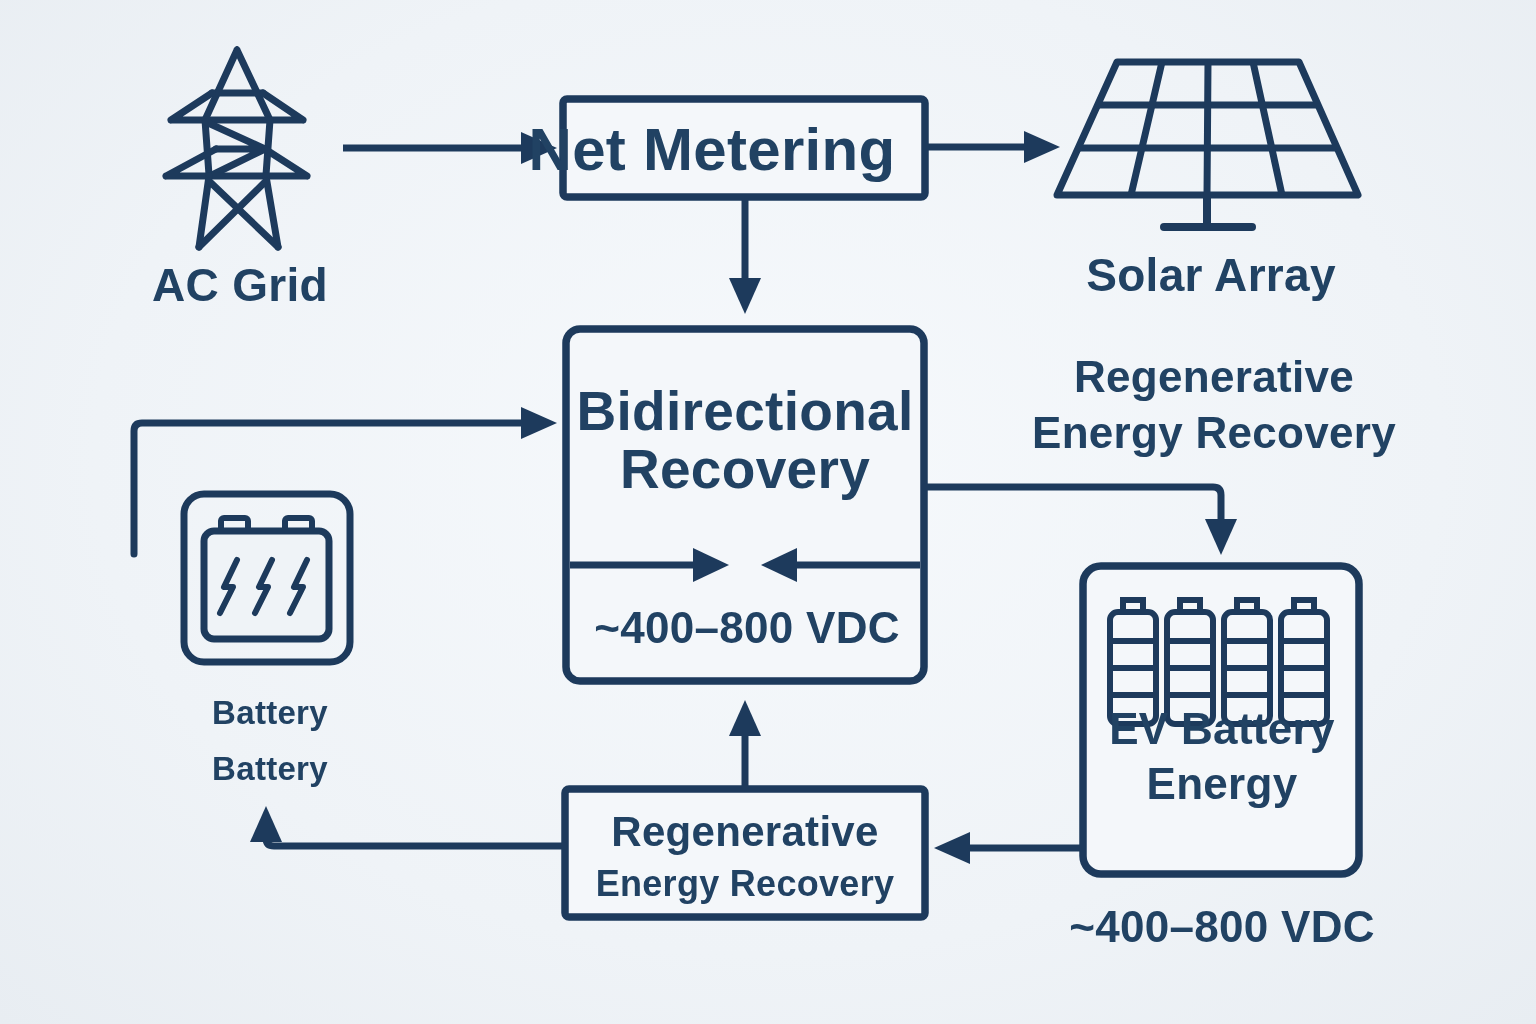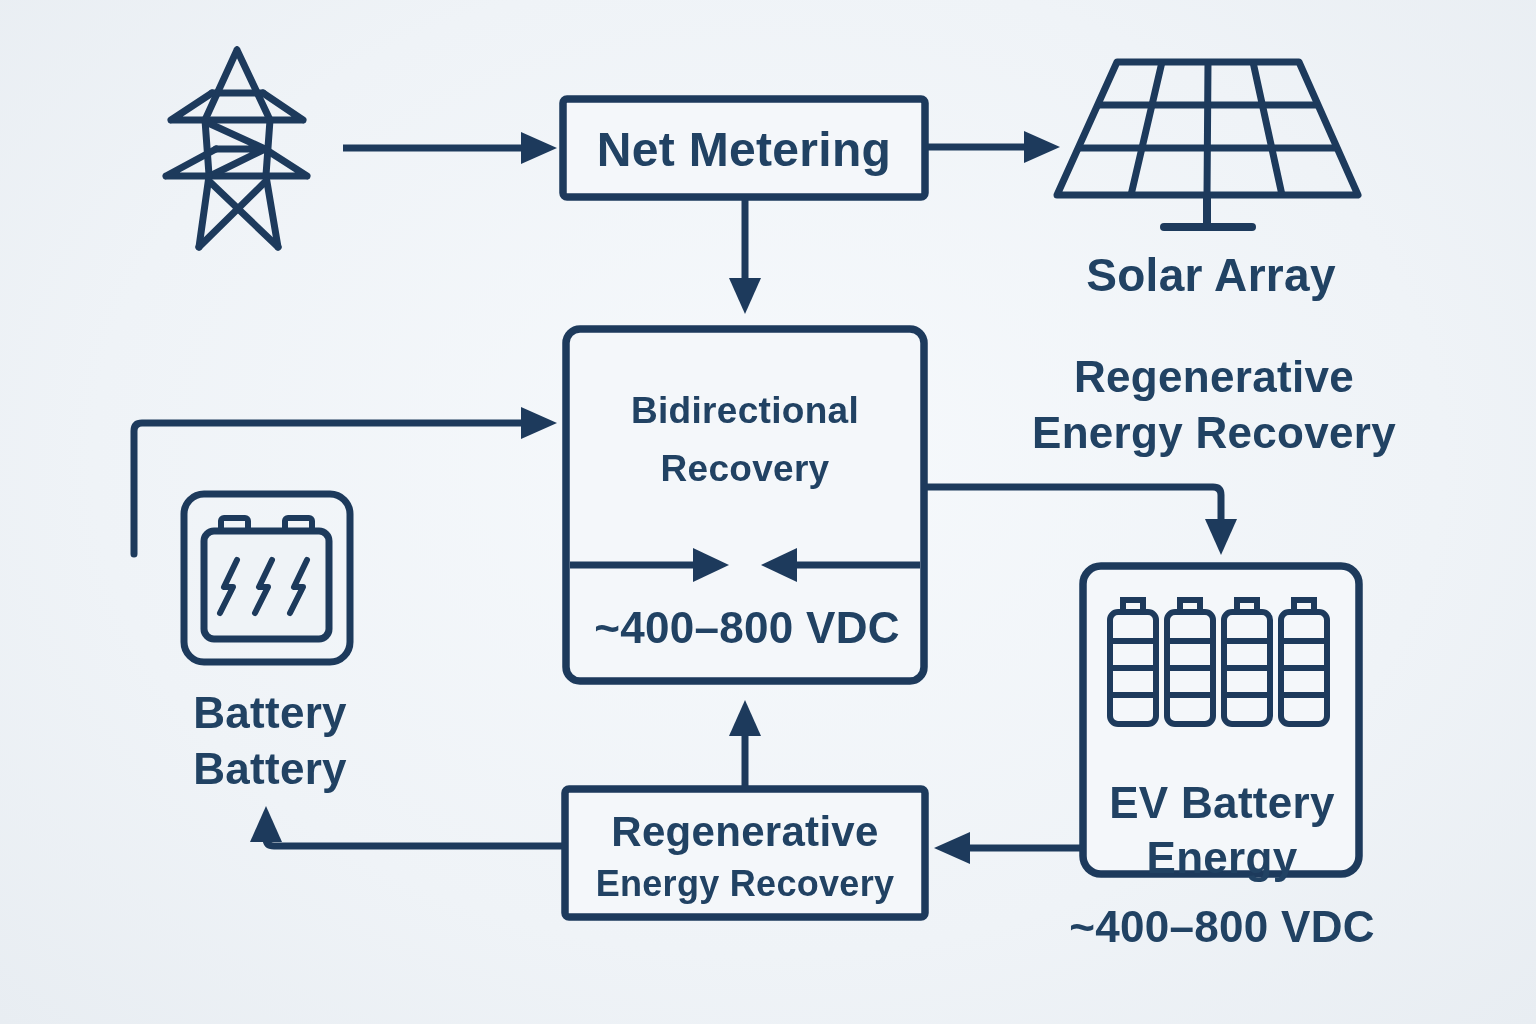--- a/index.html
+++ b/index.html
@@ -136,43 +136,44 @@
         <path class="s6" d="M1227,641 L1267,641 M1227,668 L1267,668 M1227,695 L1267,695"></path>
       </g>
       <g>
         <rect class="s6" x="1294" y="600" width="20" height="14"></rect>
         <rect class="cellfill" x="1281" y="612" width="46" height="112" rx="8"></rect>
         <path class="s6" d="M1284,641 L1324,641 M1284,668 L1324,668 M1284,695 L1324,695"></path>
       </g>
     </g>
   </svg>
 
+  <div class="lbl" style="left:240px;top:285px;font-size:46px;">AC Grid</div>
 
-  <div class="lbl" style="left:744px;top:149px;font-size:48px;">Net Metering</div>
+  <div class="lbl" style="left:712px;top:149px;font-size:60px;">Net Metering</div>
 
   <div class="lbl" style="left:1211px;top:275px;font-size:46px;">Solar Array</div>
 
-  <div class="lbl" style="left:745px;top:440px;font-size:37px;line-height:58px;">
+  <div class="lbl" style="left:745px;top:440px;font-size:55px;line-height:58px;">
     <span>Bidirectional</span>
     <span>Recovery</span>
   </div>
 
   <div class="lbl" style="left:747px;top:628px;font-size:44px;">~400–800 VDC</div>
 
-  <div class="lbl" style="left:270px;top:741px;font-size:44px;line-height:56px;">
+  <div class="lbl" style="left:270px;top:741px;font-size:33px;line-height:56px;">
     <span>Battery</span>
     <span>Battery</span>
   </div>
 
   <div class="lbl" style="left:1214px;top:405px;font-size:44px;line-height:56px;">
     <span>Regenerative</span>
     <span>Energy Recovery</span>
   </div>
 
-  <div class="lbl" style="left:1222px;top:830px;font-size:44px;line-height:55px;">
+  <div class="lbl" style="left:1222px;top:756px;font-size:44px;line-height:55px;">
     <span>EV Battery</span>
     <span>Energy</span>
   </div>
 
   <div class="lbl" style="left:1222px;top:927px;font-size:44px;">~400–800 VDC</div>
 
   <div class="lbl" style="left:745px;top:832px;font-size:42px;">Regenerative</div>
   <div class="lbl" style="left:745px;top:884px;font-size:36px;">Energy Recovery</div>
 
 </div>

